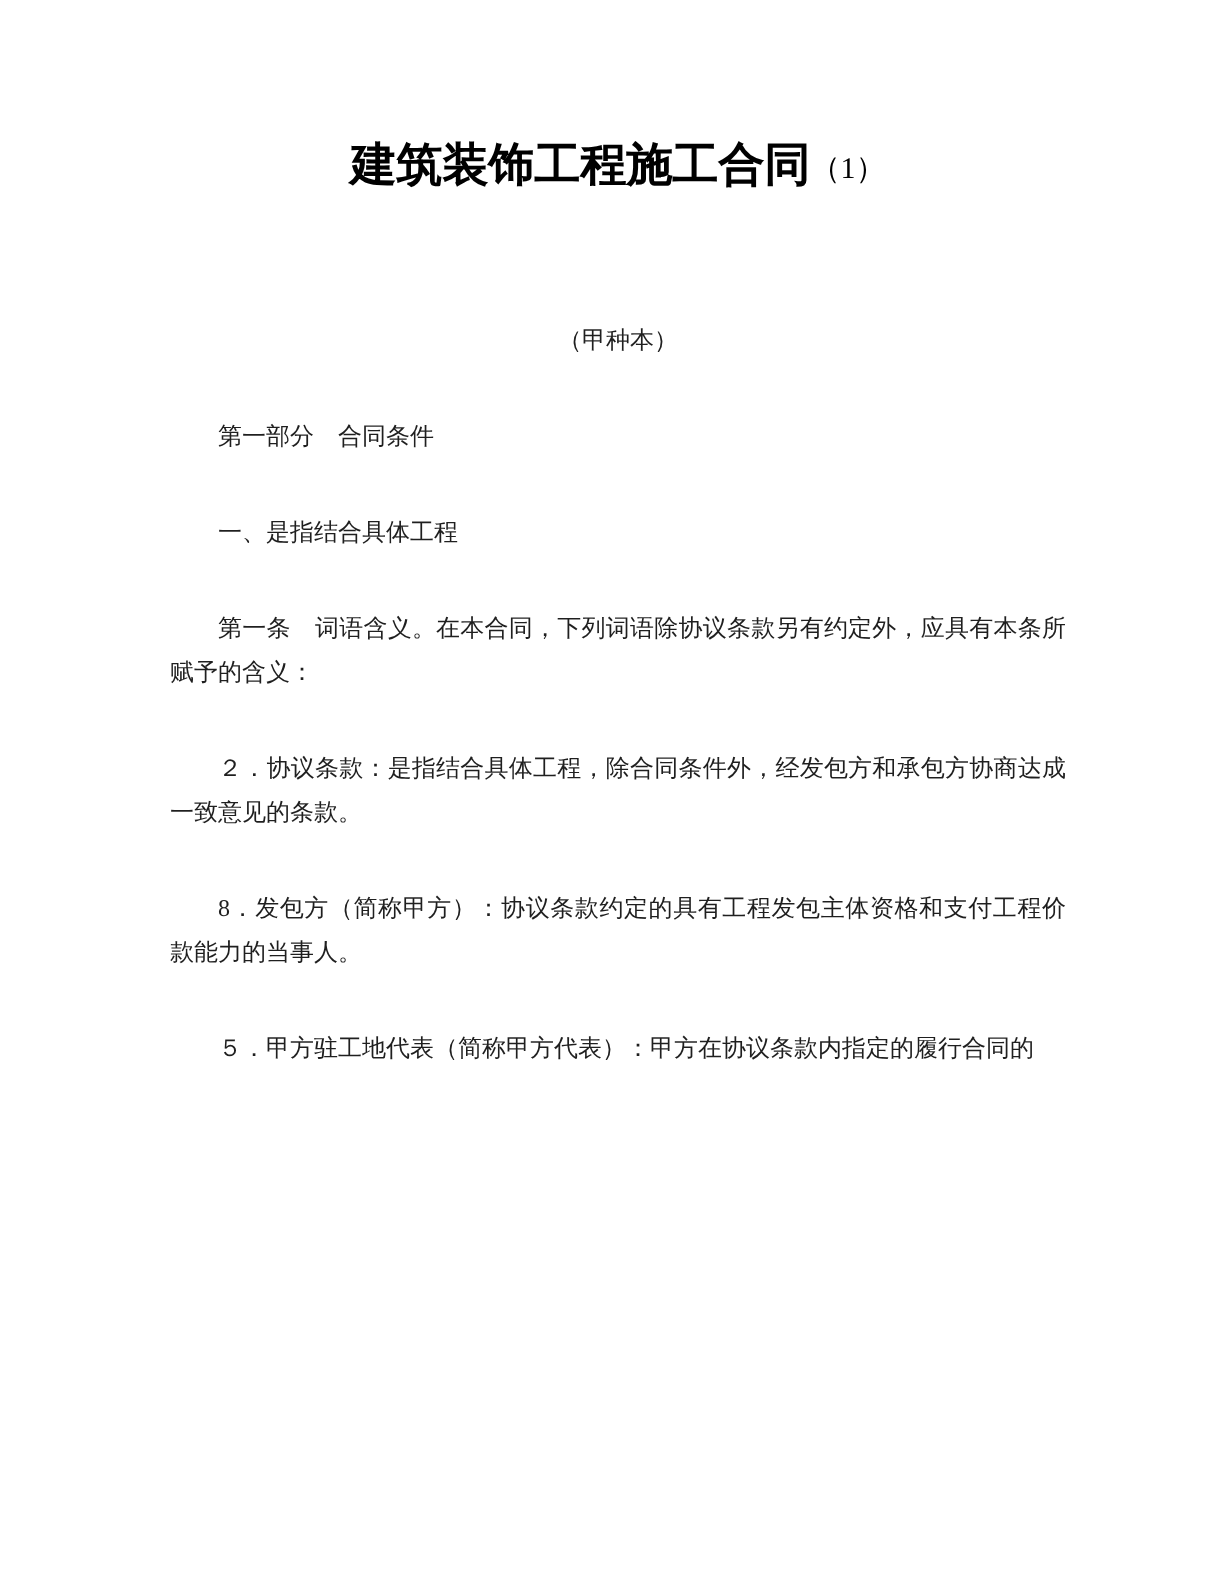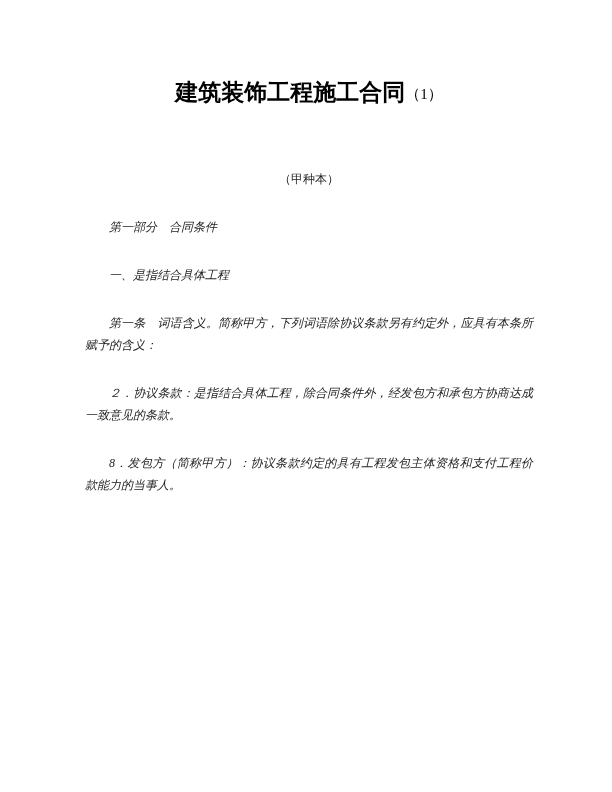--- a/index.html
+++ b/index.html
@@ -12,21 +12,21 @@
     width: 612px;
     height: 792px;
     background: #ffffff;
     overflow: hidden;
     font-family: "Liberation Serif", "DejaVu Serif", serif;
     color: #1f1f1f;
   }
   .content {
     position: absolute;
     left: 85px;
-    top: 10px;
+    top: 0;
     width: 448px;
   }
   .doc-title {
     margin: 66px 0 0 0;
     text-align: center;
     font-size: 23px;
     line-height: 32px;
     font-weight: bold;
     color: #000000;
     font-family: "Liberation Sans", "DejaVu Sans", sans-serif;
@@ -42,44 +42,44 @@
     margin: 58px 0 0 0;
     text-align: center;
     font-size: 12px;
     line-height: 22px;
   }
   .heading, .body-para {
     margin: 26px 0 0 0;
     font-size: 12px;
     line-height: 22px;
     text-indent: 2em;
-    font-style: italic;
   }
   .body-para {
     text-align: justify;
   }
 </style>
 </head>
 <body>
 
 <div class="page">
   <div class="content">
 
     <h1 class="doc-title"><span class="title-main">建筑装饰工程施工合同</span><span class="title-suffix">（1）</span></h1>
 
     <p class="subtitle">（甲种本）</p>
 
     <p class="heading">第一部分　合同条件</p>
 
     <p class="heading">一、是指结合具体工程</p>
 
-    <p class="body-para">第一条　词语含义。简称甲方，下列词语除协议条款另有约定外，应具有本条所赋予的含义：</p>
+    <p class="body-para">第一条　词语含义。在本合同，下列词语除协议条款另有约定外，应具有本条所赋予的含义：</p>
 
 
     <p class="body-para">２．协议条款：是指结合具体工程，除合同条件外，经发包方和承包方协商达成一致意见的条款。</p>
 
     <p class="body-para">8．发包方（简称甲方）：协议条款约定的具有工程发包主体资格和支付工程价款能力的当事人。</p>
 
 
 
+    <p class="body-para">５．甲方驻工地代表（简称甲方代表）：甲方在协议条款内指定的履行合同的</p>
 
   </div>
 </div>
 
 </body></html>

